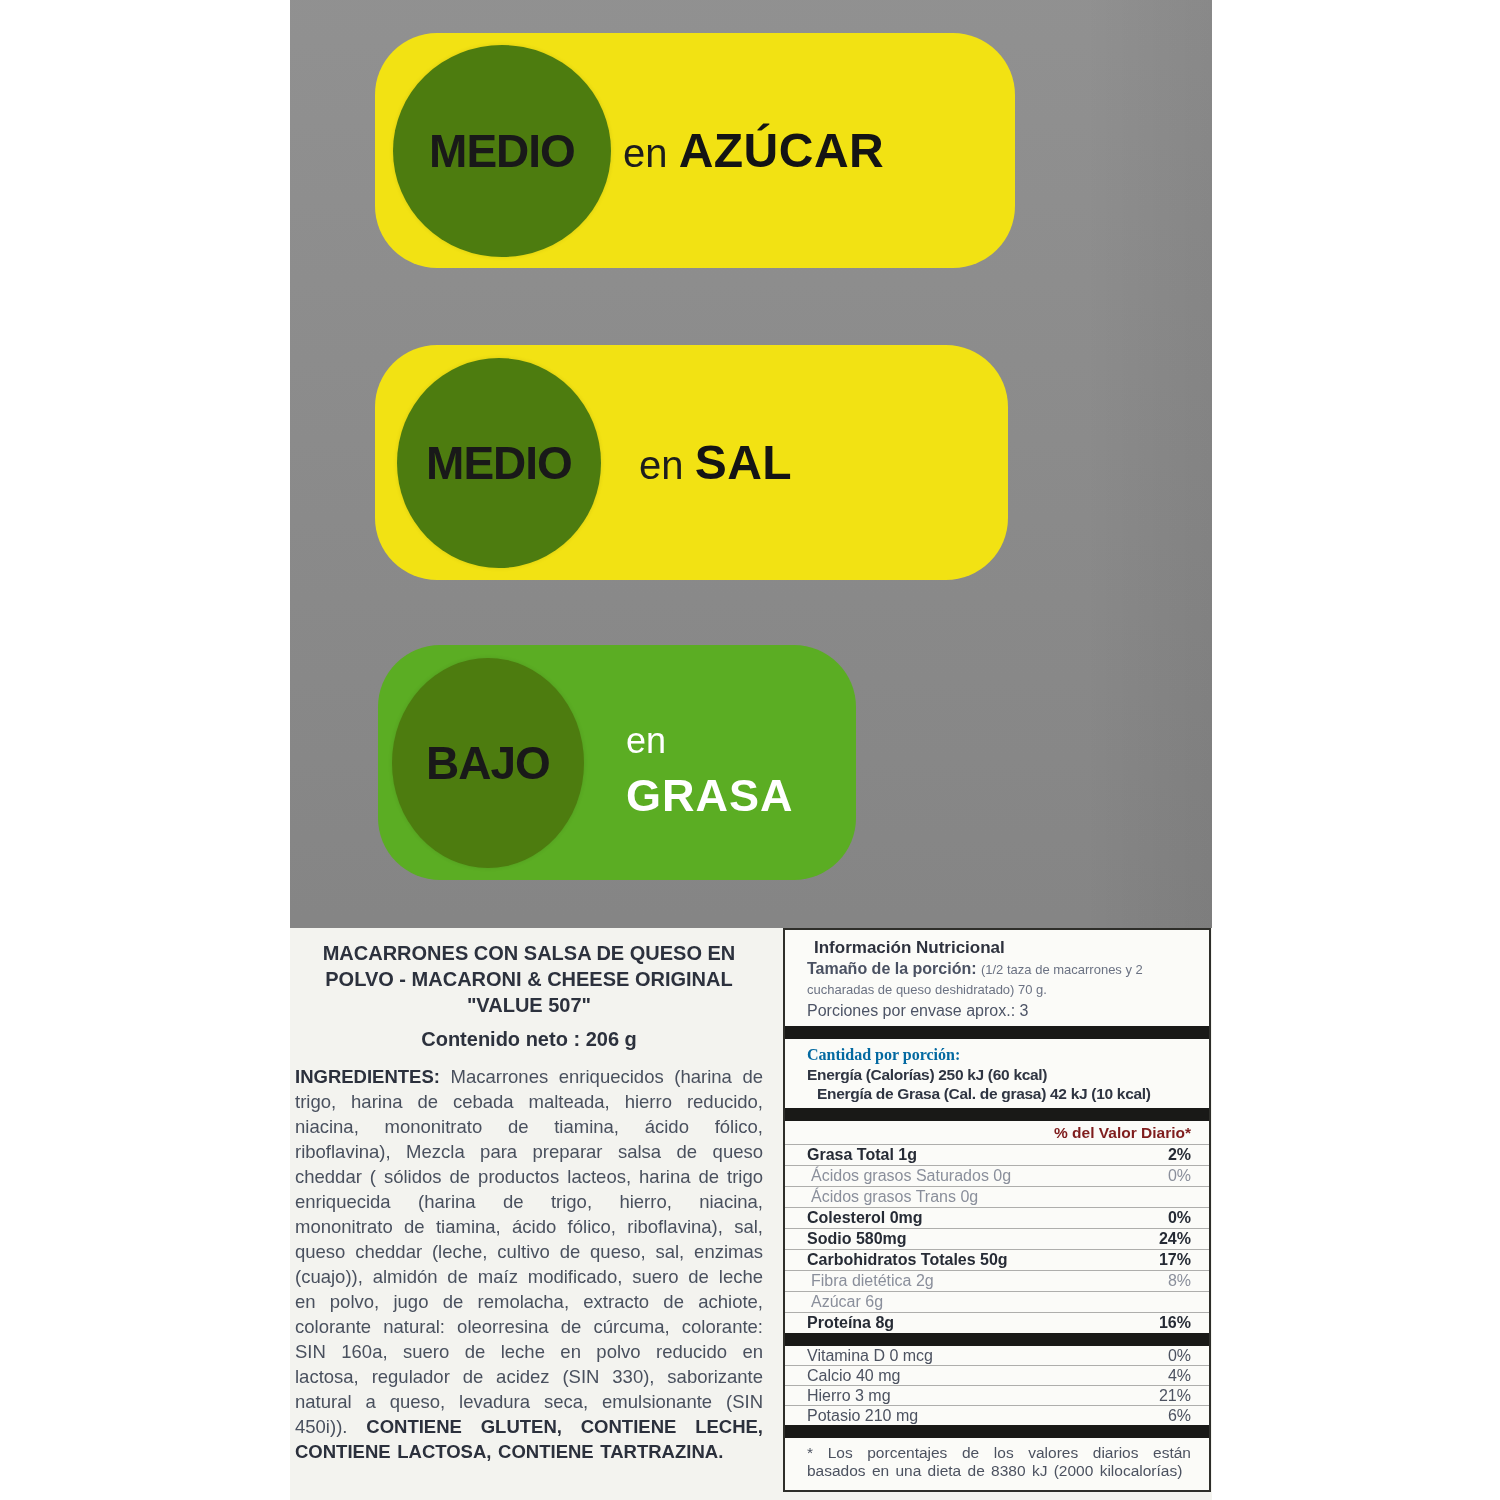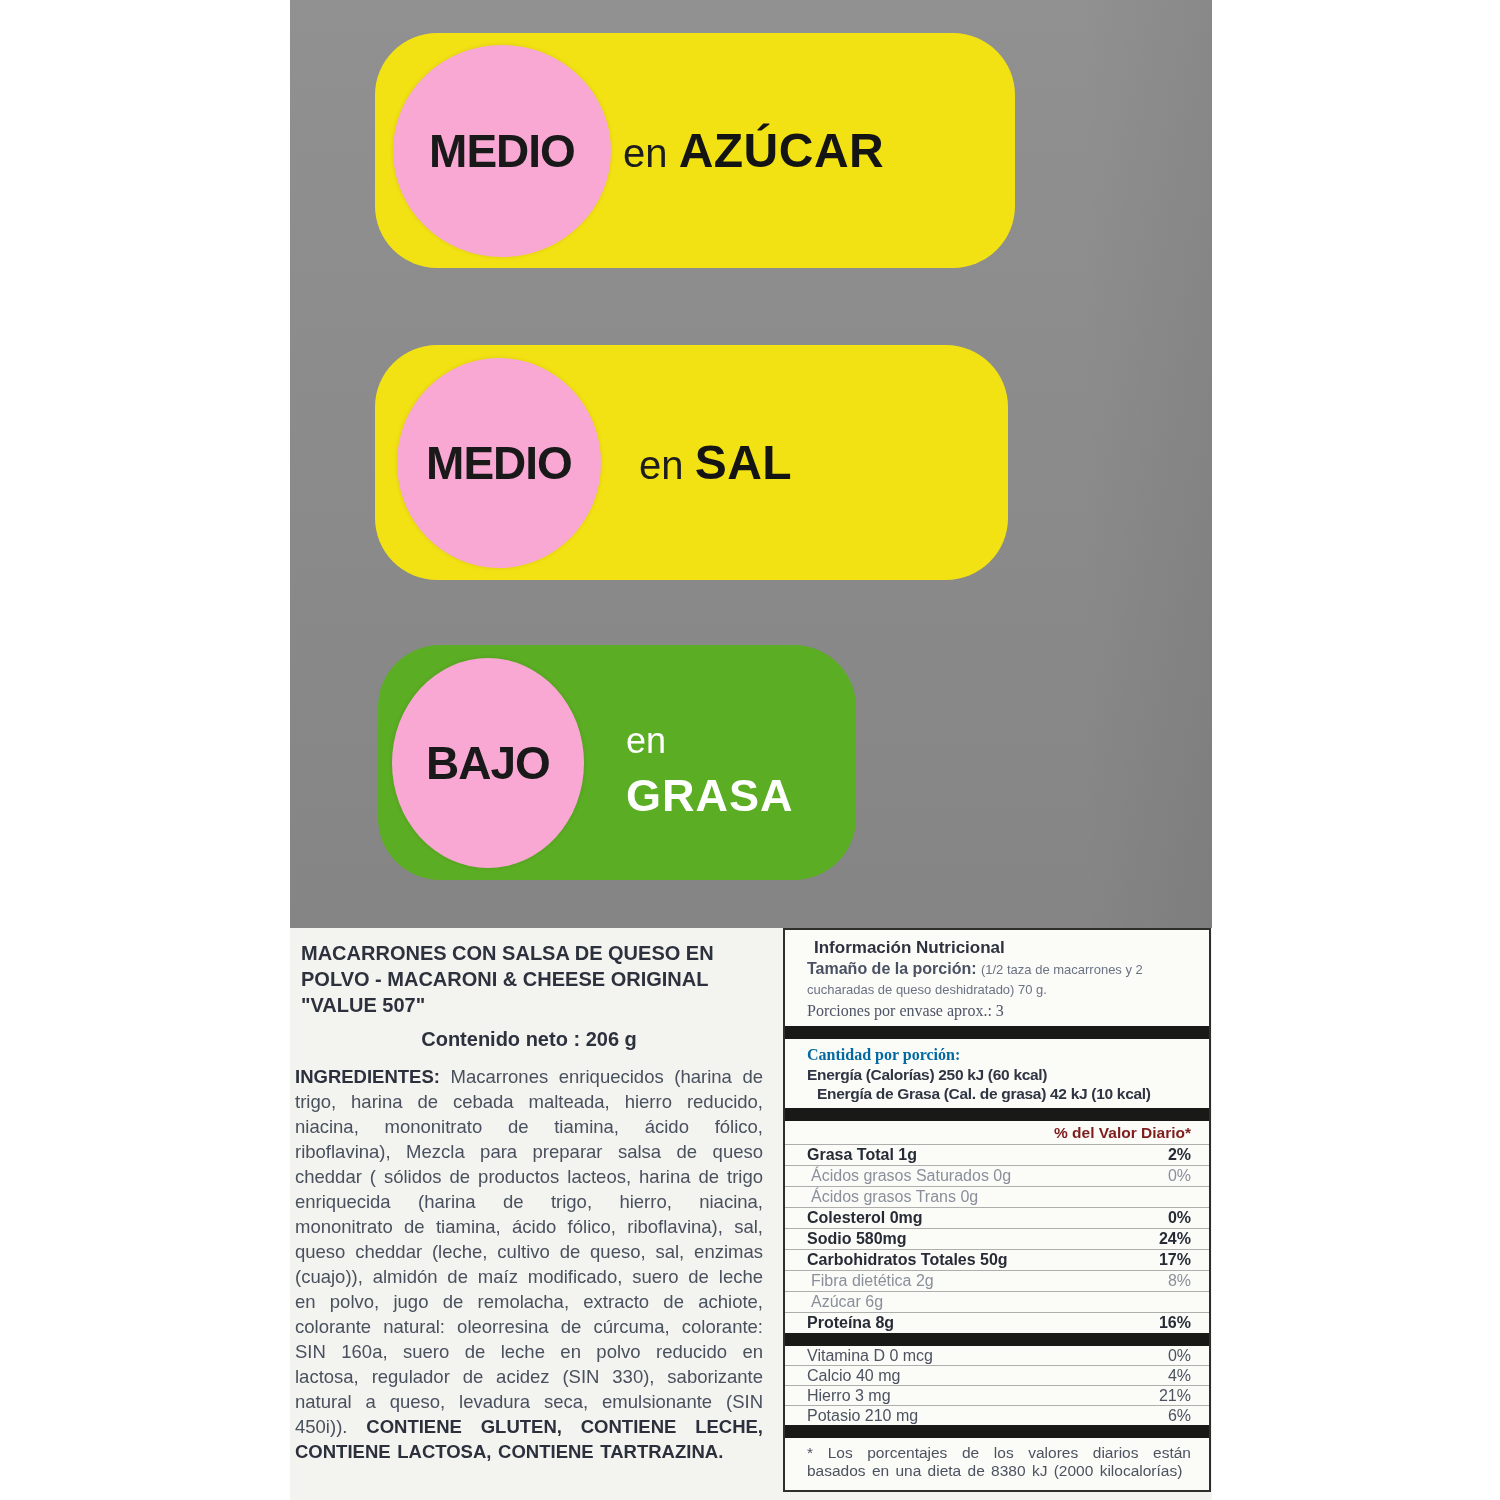--- a/index.html
+++ b/index.html
@@ -23,21 +23,21 @@
     background-image:linear-gradient(180deg, rgba(255,255,255,0.04) 0%, rgba(0,0,0,0.05) 100%),
                      linear-gradient(90deg, rgba(0,0,0,0) 86%, rgba(0,0,0,0.06) 100%);
   }
 
   
   .badge {
     position:absolute; display:flex; align-items:center;
     border-radius:62px;
   }
   .badge .disc {
-    background:#f9a8d4; border-radius:50%;
+    background:#4d7c0f; border-radius:50%;
     display:flex; align-items:center; justify-content:center;
     flex:0 0 auto;
     box-shadow:0 0 4px rgba(0,0,0,0.10);
   }
   .level {
     font-weight:bold; font-size:46px; letter-spacing:-1px; color:#191919;
   }
   .b-sugar { left:85px; top:33px;  width:640px; height:235px; background:#f2e213; }
   .b-sugar .disc { width:218px; height:212px; margin-left:18px; }
   .b-salt  { left:85px; top:345px; width:633px; height:235px; background:#f2e213; }
@@ -51,21 +51,21 @@
 
   .fat-text { margin-left:42px; margin-top:16px; color:#ffffff; display:flex; flex-direction:column; gap:14px; }
   .fat-en { font-size:36px; line-height:1; }
   .fat-nutrient { font-size:45px; font-weight:bold; letter-spacing:1px; line-height:1; }
 
   
   .bottom { position:absolute; left:0; top:928px; width:100%; height:572px; }
 
   .left-col { position:absolute; left:5px; top:12px; width:468px; }
   .p-title {
-    text-align:left; font-weight:bold; font-size:20px; line-height:26px;
+    text-align:center; font-weight:bold; font-size:20px; line-height:26px;
     color:#2c313d; margin:0 6px;
   }
   .p-net { text-align:center; font-weight:bold; font-size:20px; line-height:26px; margin-top:8px; color:#2c313d; }
   .p-ing {
     margin:12px 0 0 0; text-align:justify;
     font-size:18.5px; line-height:25px; color:#49505e; word-spacing:1.5px;
   }
   .p-ing .lead { font-weight:bold; color:#2b303c; }
   .p-ing .allergen { font-weight:bold; color:#2b303c; }
 
@@ -74,21 +74,21 @@
     position:absolute; left:493px; top:0; width:428px;
     box-sizing:border-box;
     background:#fbfbf8;
     border:2px solid #2e2e2a;
     color:#3a4150;
   }
   .nt-pad { padding-left:22px; padding-right:18px; }
   .nt-title { font-weight:bold; font-size:17px; color:#2e323e; padding-top:7px; line-height:21px;padding-left:29px; }
   .nt-serving { font-size:16px; font-weight:bold; color:#4a5162; line-height:18.5px; margin-top:2px; }
   .nt-serving .detail { font-weight:normal; font-size:13px; color:#6b7283; }
-  .nt-porciones { font-size:16px; color:#4d5466; line-height:19px; margin:2px 0 6px 0;font-family:Liberation Serif, serif; }
+  .nt-porciones { font-size:16px; color:#4d5466; line-height:19px; margin:2px 0 6px 0; }
   .bar { height:13px; background:#191917; }
   .nt-cantidad { font-weight:bold; font-size:16px; color:#0369a1; padding-top:6px; line-height:20px;font-family:Liberation Serif, serif; }
   .nt-energy {
     font-weight:bold; font-size:15.5px; letter-spacing:-0.3px;
     color:#2f3542; line-height:19px; white-space:nowrap;
   }
   .nt-energy.last { padding-bottom:5px;padding-left:32px; }
   .dv-head {
     font-weight:bold; text-align:right; font-size:15.5px; color:#7f1d1d;
     padding:3px 18px 2px 22px; line-height:18px;

